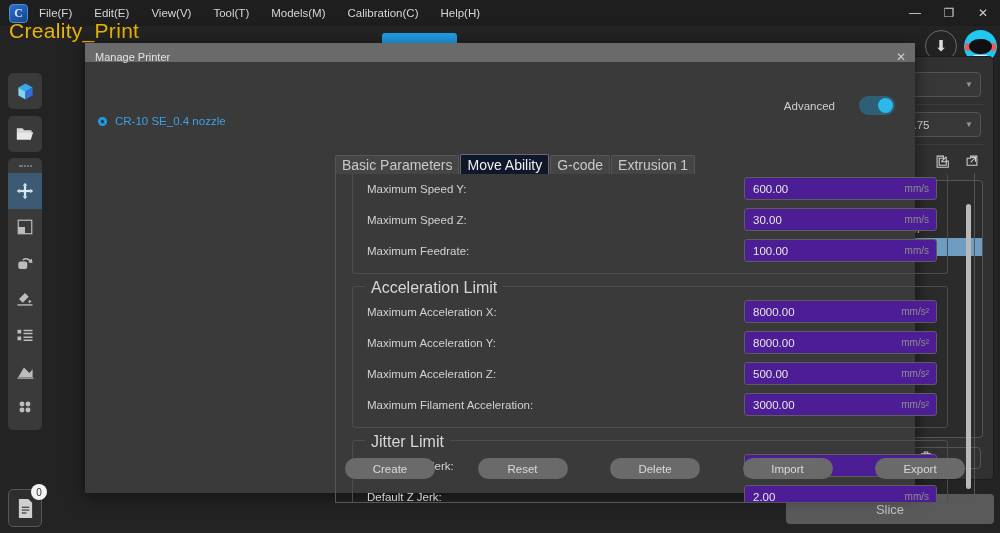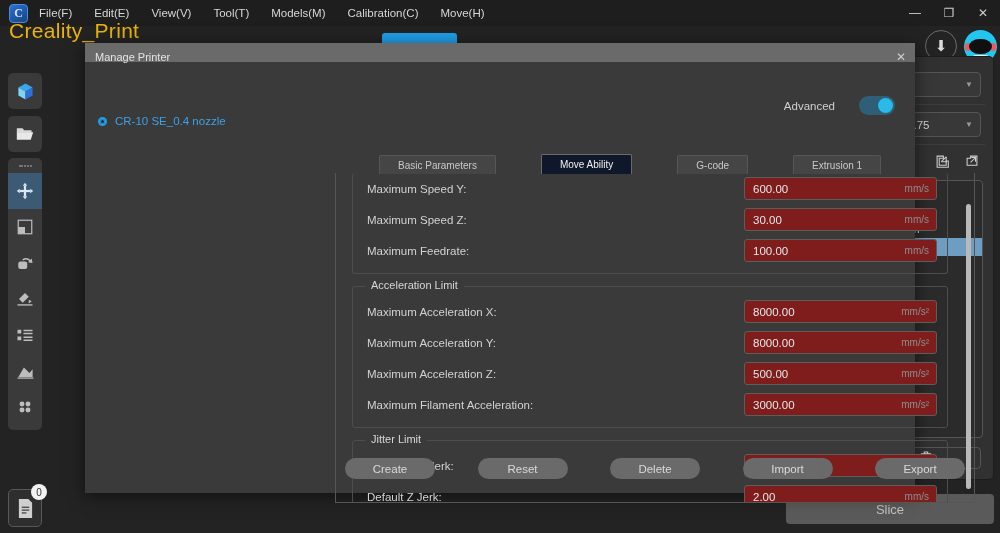--- a/index.html
+++ b/index.html
@@ -161,47 +161,47 @@
   .toggle .knob {
     position: absolute; right: 2px; top: 2px; width: 15px; height: 15px; border-radius: 50%;
     background: #2ab9e8;
   }
 
   
   .tabs {
     position: absolute; left: 250px; top: 92px; display: flex; align-items: flex-end; height: 20px;
   }
   .tab {
-    height: 19px; line-height: 19px; padding: 0 18px; font-size: 10px;
+    height: 19px; line-height: 19px; padding: 0 6px; font-size: 14px;
     color: #c9c9c9; background: #454545; border: 1px solid #565656; border-bottom: none;
-    margin-right: 1px; border-radius: 2px 2px 0 0; margin-left: 44px;
+    margin-right: 1px; border-radius: 2px 2px 0 0;
   }
   .tab.active { background: #0f172a; color: #f0f0f0; height: 20px; line-height: 20px; border-color: #6b6b6b; }
 
   
   .content-frame {
     position: absolute; left: 250px; top: 111px; width: 640px; height: 330px;
     border: 1px solid #565656; border-top: none; overflow: hidden;
   }
   .scroll-area { position: absolute; left: 0; top: 0; right: 0; bottom: 0; padding: 0 14px 0 0; }
 
   .fieldset {
     position: relative; margin: 0 12px 12px 16px; border: 1px solid #4d4d4d; border-radius: 3px;
     padding: 13px 10px 11px 14px;
   }
   .fieldset.open-top { border-top: none; padding-top: 4px; margin-top: 0; }
   .fs-legend {
     position: absolute; top: -8px; left: 12px; background: #3a3a3a; padding: 0 6px;
-    color: #d7d7d7; font-size: 11px;
+    color: #d7d7d7; font-size: 16px;
   }
   .row { display: flex; align-items: center; height: 23px; margin-bottom: 8px; }
   .row:last-child { margin-bottom: 0; }
   .row .lab { flex: 1; color: #d2d2d2; font-size: 11.5px; }
   .field {
-    position: relative; width: 193px; height: 23px; background: #7f1d1d;
+    position: relative; width: 193px; height: 23px; background: #4c1d95;
     border: 1px solid #5d5d5d; border-radius: 3px; display: flex; align-items: center;
   }
   .field .val { color: #e6e6e6; font-size: 11.5px; padding-left: 8px; }
   .field .unit {
     position: absolute; right: 7px; color: #8d8d8d; font-size: 10px;
   }
 
   .vscroll {
     position: absolute; right: 3px; top: 6px; width: 5px; bottom: 6px; background: transparent;
   }
@@ -225,21 +225,21 @@
 <div id="app">
 
   <div class="menubar">
     <div class="logo">C</div>
     <div class="menuitem"><span>File(F)</span></div>
     <div class="menuitem"><span>Edit(E)</span></div>
     <div class="menuitem"><span>View(V)</span></div>
     <div class="menuitem"><span>Tool(T)</span></div>
     <div class="menuitem"><span>Models(M)</span></div>
     <div class="menuitem"><span>Calibration(C)</span></div>
-    <div class="menuitem"><span>Move(H)</span></div>
+    <div class="menuitem"><span>Help(H)</span></div>
 
     <div class="winbtns">
       <div class="winbtn">—</div>
       <div class="winbtn">❐</div>
       <div class="winbtn">✕</div>
     </div>
   </div>
 
   <div class="apptitle">Creality_Print</div>
   <div class="bluetab"></div>

